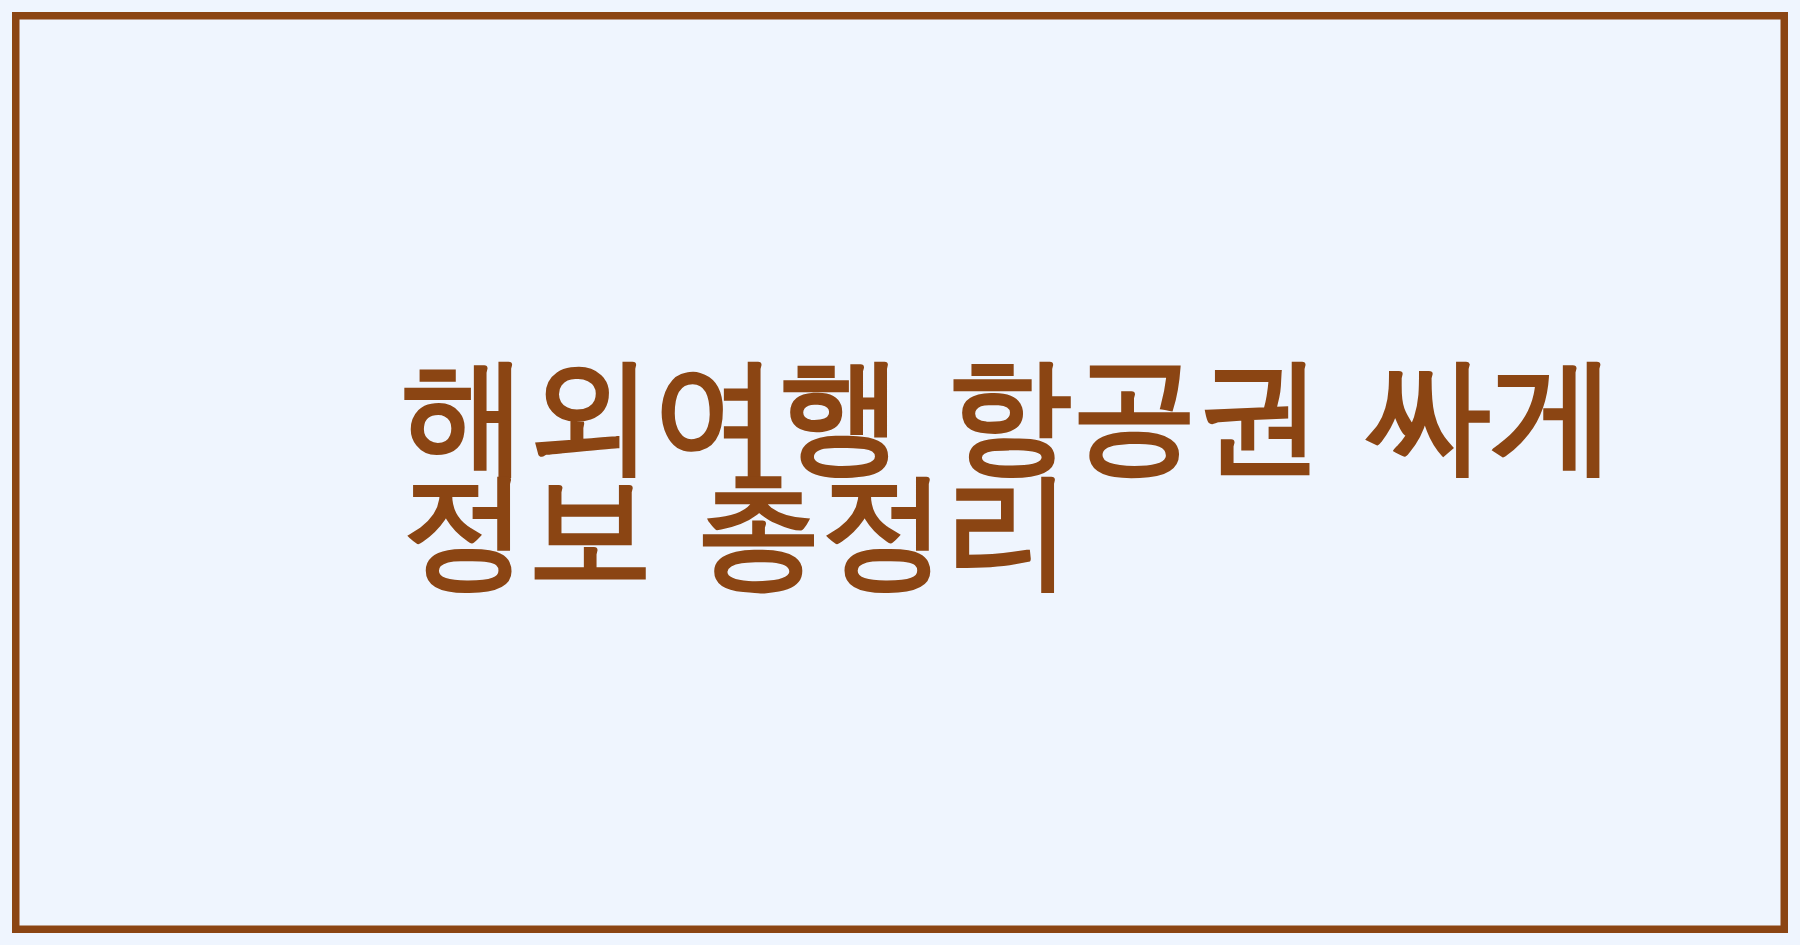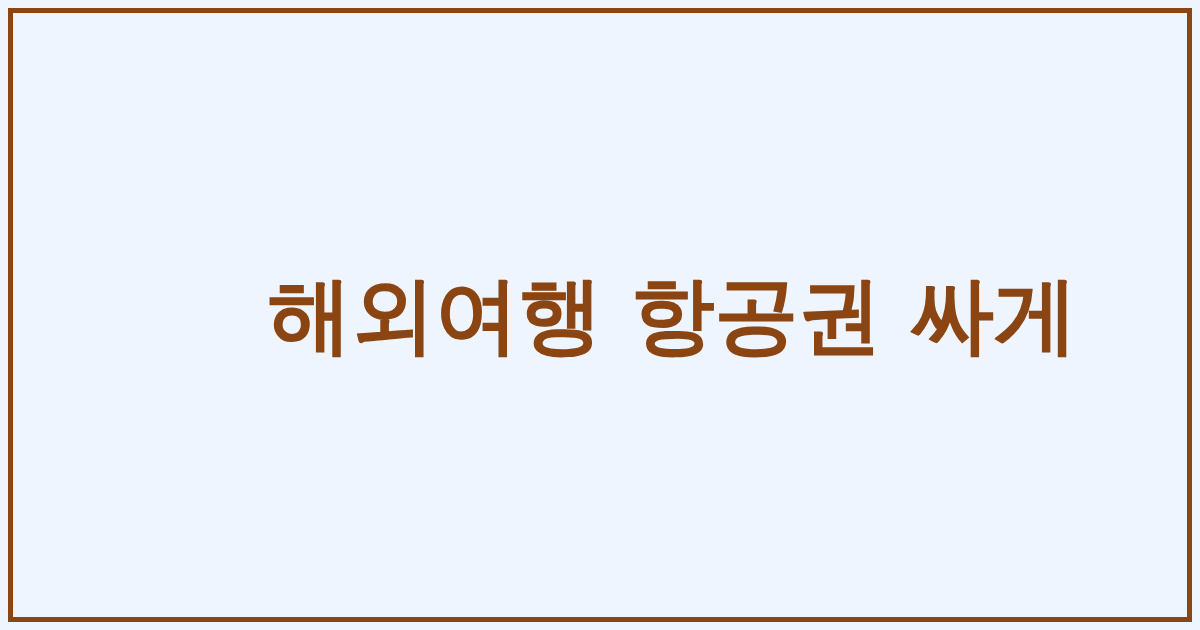--- a/index.html
+++ b/index.html
@@ -59,15 +59,16 @@
 </style>
 </head>
 <body>
 
 <div class="canvas">
 
   <div class="frame"></div>
 
   <div class="headline-block">
     <span class="headline-line">해외여행 항공권 싸게</span>
+    <span class="headline-line">정보 총정리</span>
   </div>
 
 </div>
 
 </body></html>

